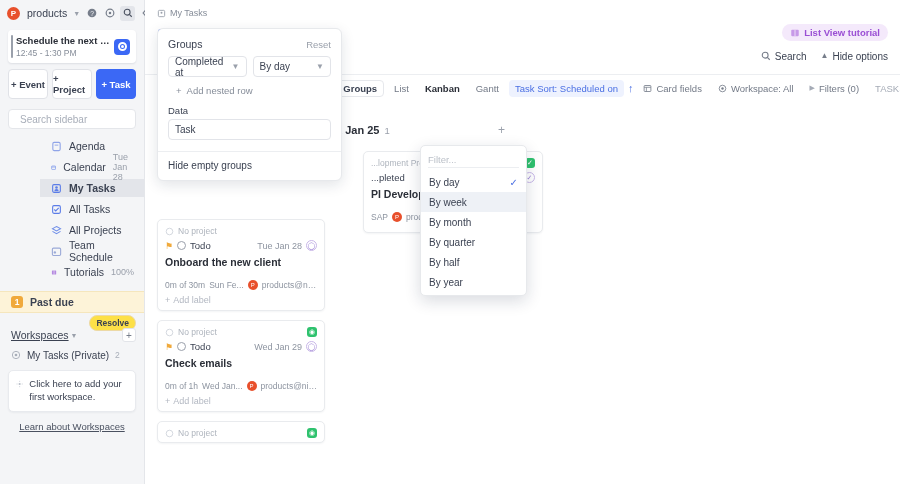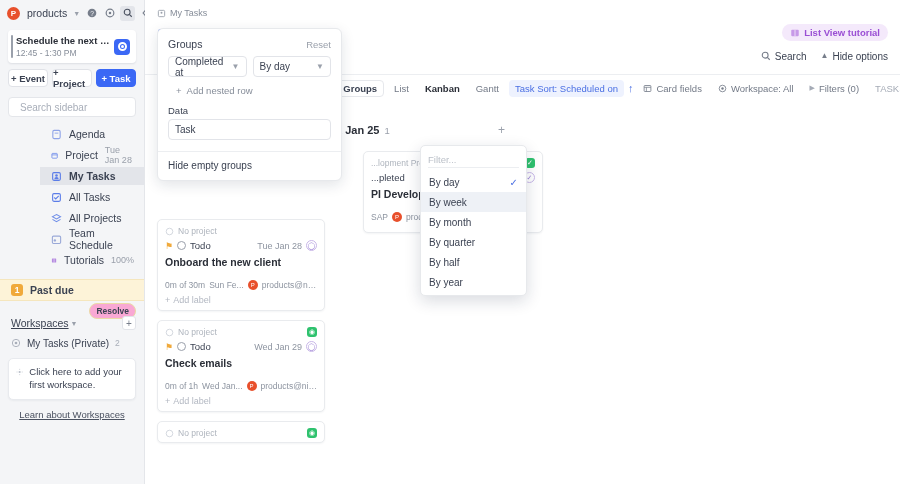--- a/index.html
+++ b/index.html
@@ -63,21 +63,21 @@
     display: flex; align-items: center; justify-content: center; flex: 0 0 16px;
   }
   .evt-icon .ring {
     width: 9px; height: 9px; border-radius: 50%;
     border: 2px solid #fff; display:flex; align-items:center; justify-content:center;
   }
   .evt-icon .ring i { width:3px;height:3px;background:#fff;border-radius:50%; display:block;}
 
   .sb-actions { display: flex; gap: 4px; margin: 6px 8px 0 8px; }
   .act-btn {
-    flex: 1; height: 18px; border-radius: 4px; background: #fff;
+    flex: 1; height: 30px; border-radius: 4px; background: #fff;
     border: 1px solid #e0e2e7; font-size: 9.5px; font-weight: bold;
     color: #3b4252; display: flex; align-items: center; justify-content: center;
     gap: 2px;
   }
   .act-btn.primary { background: #3b68f5; color: #fff; border-color: #3b68f5; }
 
   .sb-search {
     margin: 10px 8px 0 8px; height: 20px; background: #fff;
     border: 1px solid #e4e6ea; border-radius: 4px;
     display: flex; align-items: center; padding: 0 6px; gap: 5px;
@@ -105,21 +105,21 @@
     display: flex; align-items: center; gap: 7px; padding: 0 8px 0 11px;
     border-top: 1px solid #f5e6bd; border-bottom: 1px solid #f5e6bd;
   }
   .pd-badge {
     width: 12px; height: 12px; border-radius: 3px; background: #f0a93b;
     color: #fff; font-size: 8.5px; font-weight: bold;
     display: flex; align-items: center; justify-content: center;
   }
   .pd-label { flex: 1; font-size: 10.5px; color: #3b4252; font-weight: bold; }
   .pd-resolve {
-    background: #f9a8d4; border: 1px solid #ecd9a6; border-radius: 9px;
+    background: #fde047; border: 1px solid #ecd9a6; border-radius: 9px;
     font-size: 8.5px; font-weight: bold; color: #3b4252; padding: 2px 6px; margin-top: 42px;
   }
 
   .ws-section { margin-top: 14px; }
   .ws-head {
     display: flex; align-items: center; padding: 0 8px 0 11px; height: 16px;
   }
   .ws-head .t { font-size: 10.5px; color: #3b4252; text-decoration: underline; }
   .ws-head .plus {
     margin-left: auto; width: 14px; height: 14px; border-radius: 3px;
@@ -382,21 +382,21 @@
             <rect x="2" y="1.5" width="8" height="9" rx="1.4" fill="none" stroke="#8fa4e8" stroke-width="1.2"></rect>
             <line x1="4" y1="4.5" x2="8" y2="4.5" stroke="#8fa4e8" stroke-width="1"></line>
           </svg>
         <span class="lbl">Agenda</span>
       </div>
       <div class="nav-item">
         <svg width="11" height="11" viewBox="0 0 12 12">
             <rect x="1.5" y="2.5" width="9" height="8" rx="1.2" fill="none" stroke="#5b7de8" stroke-width="1.2"></rect>
             <line x1="1.5" y1="5" x2="10.5" y2="5" stroke="#5b7de8" stroke-width="1.2"></line>
           </svg>
-        <span class="lbl">Project</span>
+        <span class="lbl">Calendar</span>
         <span class="nav-meta">Tue Jan 28</span>
       </div>
       <div class="nav-item selected">
         <svg width="11" height="11" viewBox="0 0 12 12">
             <rect x="1.8" y="1.8" width="8.4" height="8.4" rx="1.4" fill="none" stroke="#5b7de8" stroke-width="1.2"></rect>
             <circle cx="6" cy="5" r="1.4" fill="#5b7de8"></circle>
             <path d="M3.6 9 a2.4 2.4 0 0 1 4.8 0" fill="#5b7de8"></path>
           </svg>
         <span class="lbl">My Tasks</span>
       </div>

